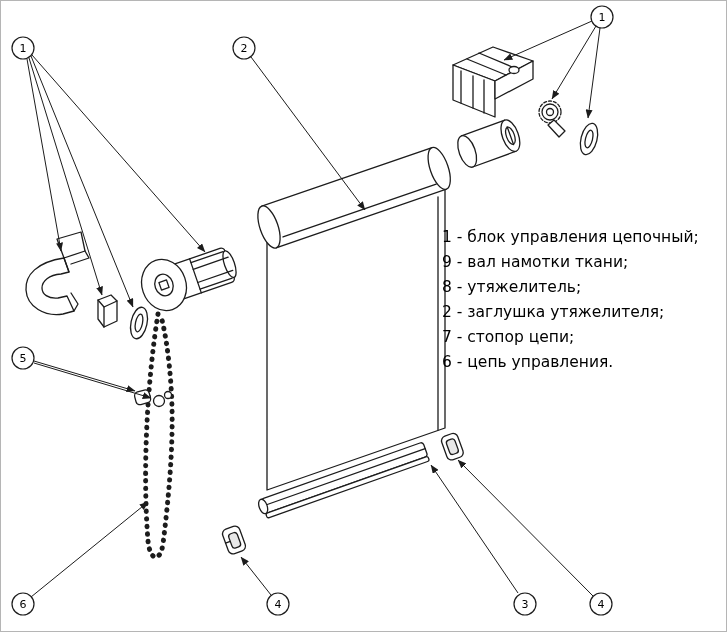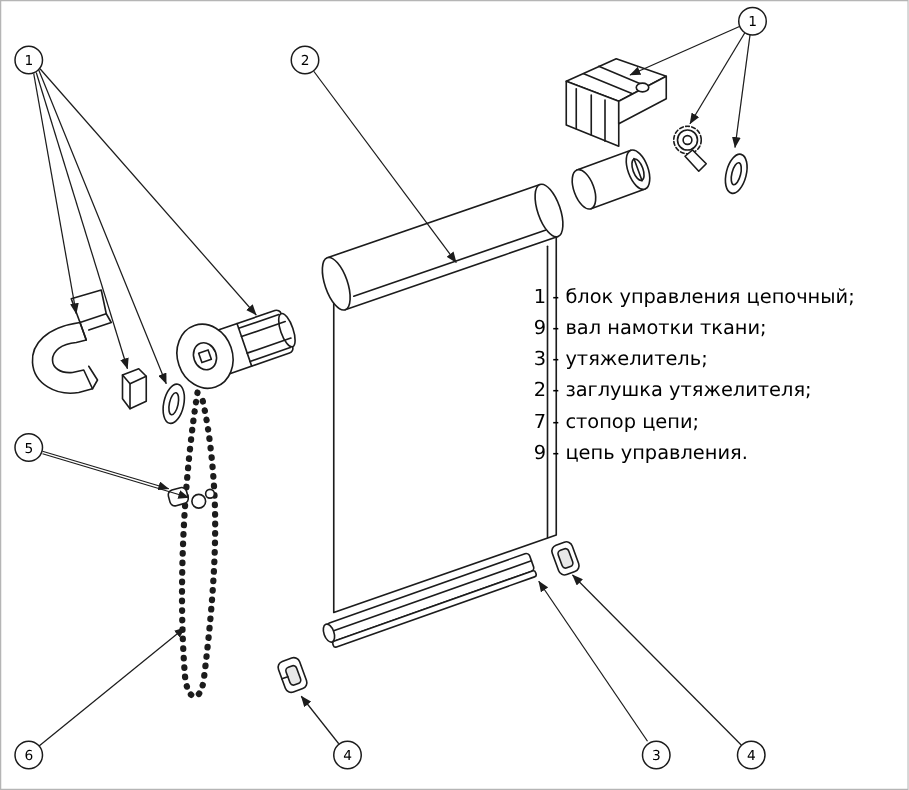--- a/index.html
+++ b/index.html
@@ -48,21 +48,21 @@
   }
   .callout text {
     font-family: "DejaVu Sans", sans-serif;
     font-size: 11px;
     text-anchor: middle;
     fill: #000000;
     stroke: none;
   }
   .legend {
     position: absolute;
-    left: 426px;
+    left: 441px;
     top: 224px;
     color: #000000;
     font-size: 15.5px;
     line-height: 25px;
     white-space: nowrap;
   }
 </style>
 </head>
 <body>
 
@@ -228,18 +228,18 @@
     </g>
     <g class="callout">
       <circle cx="600" cy="603" r="11"></circle>
       <text x="600" y="607">4</text>
     </g>
   </svg>
 
   <div class="legend">
     <div>1 - блок управления цепочный;</div>
     <div>9 - вал намотки ткани;</div>
-    <div>3 - утяжелитель;</div>
+    <div>8 - утяжелитель;</div>
     <div>2 - заглушка утяжелителя;</div>
     <div>7 - стопор цепи;</div>
-    <div>9 - цепь управления.</div>
+    <div>6 - цепь управления.</div>
   </div>
 </div>
 
 </body></html>

